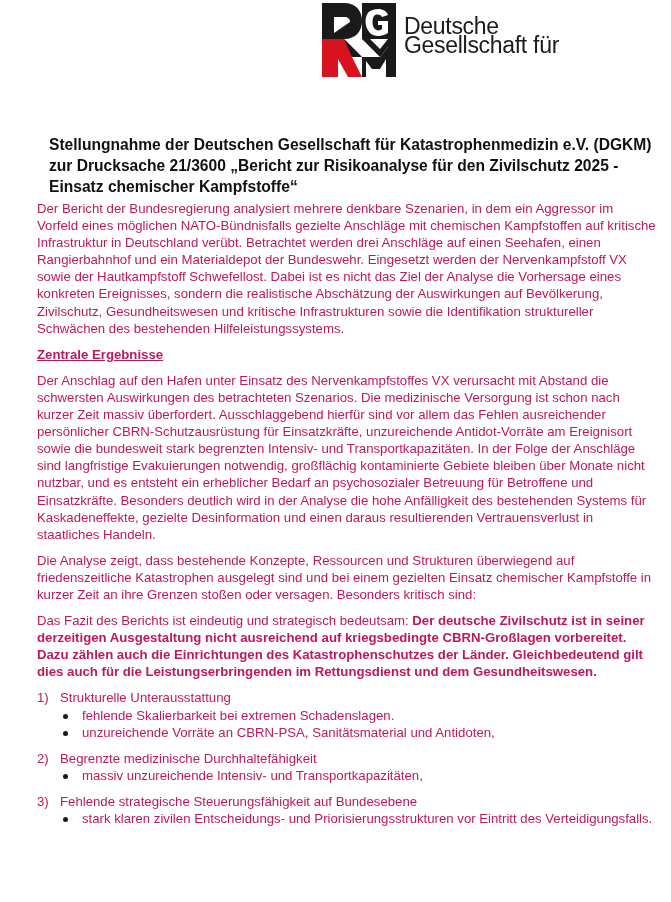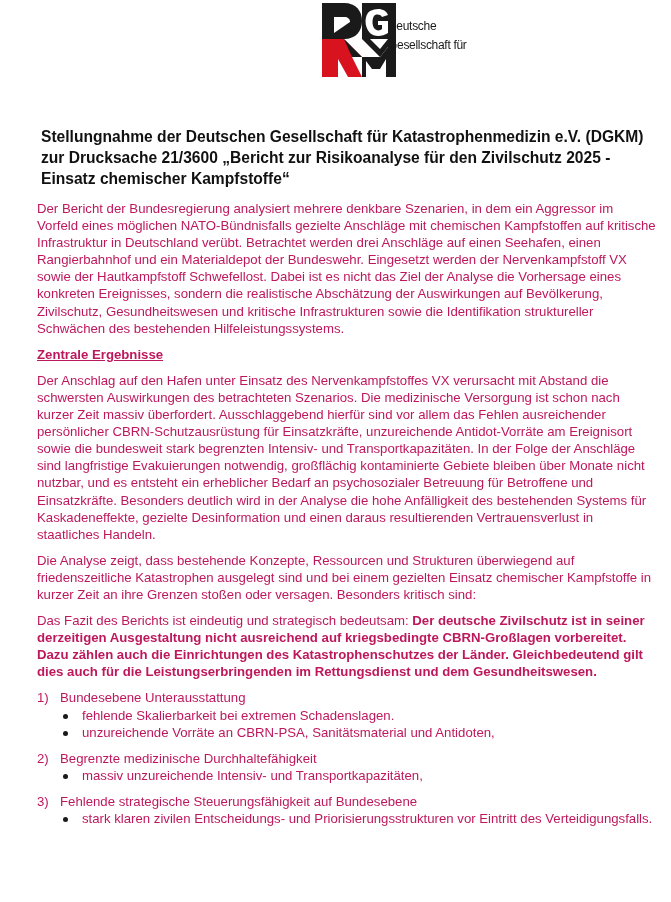--- a/index.html
+++ b/index.html
@@ -24,39 +24,39 @@
     }
     .logo-mark {
       position: absolute;
       left: 0;
       top: 0;
       width: 74px;
       height: 74px;
     }
     .logo-text {
       position: absolute;
-      left: 66px;
+      left: 82px;
       top: 14px;
-      font-size: 12px;
+      font-size: 23px;
       line-height: 19px;
       letter-spacing: -0.3px;
     }
     .logo-text .l1, .logo-text .l2 { color: #1a1a1a; display: block; }
     .logo-text .l3 { color: #d9121f; display: block; }
 
     .title {
       position: absolute;
       left: 37px;
       top: 122px;
       width: 620px;
       font-weight: bold;
       font-size: 15.6px;
       line-height: 21px;
       color: #111;
-      margin: 4px;
+      margin: 12px;
     }
 
     .content {
       position: absolute;
       left: 37px;
       top: 200px;
       width: 620px;
       font-size: 13.2px;
       line-height: 17.1px;
       color: #be185d;
@@ -149,21 +149,21 @@
 
   <p>Der Anschlag auf den Hafen unter Einsatz des Nervenkampfstoffes VX verursacht mit Abstand die schwersten Auswirkungen des betrachteten Szenarios. Die medizinische Versorgung ist schon nach kurzer Zeit massiv überfordert. Ausschlaggebend hierfür sind vor allem das Fehlen ausreichender persönlicher CBRN-Schutzausrüstung für Einsatzkräfte, unzureichende Antidot-Vorräte am Ereignisort sowie die bundesweit stark begrenzten Intensiv- und Transportkapazitäten. In der Folge der Anschläge sind langfristige Evakuierungen notwendig, großflächig kontaminierte Gebiete bleiben über Monate nicht nutzbar, und es entsteht ein erheblicher Bedarf an psychosozialer Betreuung für Betroffene und Einsatzkräfte. Besonders deutlich wird in der Analyse die hohe Anfälligkeit des bestehenden Systems für Kaskadeneffekte, gezielte Desinformation und einen daraus resultierenden Vertrauensverlust in staatliches Handeln.</p>
 
   <p>Die Analyse zeigt, dass bestehende Konzepte, Ressourcen und Strukturen überwiegend auf friedenszeitliche Katastrophen ausgelegt sind und bei einem gezielten Einsatz chemischer Kampfstoffe in kurzer Zeit an ihre Grenzen stoßen oder versagen. Besonders kritisch sind:</p>
 
   <p><span>Das Fazit des Berichts ist eindeutig und strategisch bedeutsam: </span><b>Der deutsche Zivilschutz ist in seiner derzeitigen Ausgestaltung nicht ausreichend auf kriegsbedingte CBRN-Großlagen vorbereitet. Dazu zählen auch die Einrichtungen des Katastrophenschutzes der Länder. Gleichbedeutend gilt dies auch für die Leistungserbringenden im Rettungsdienst und dem Gesundheitswesen.</b></p>
 
   <div class="numbered">
     <div class="num-row">
       <span class="num-label">1)</span>
-      <span>Bundesebene Unterausstattung</span>
+      <span>Strukturelle Unterausstattung</span>
     </div>
     <ul class="bullets">
       <li class="bullet-row">
         <span class="bullet-dot"></span>
         <span class="bullet-text">fehlende Skalierbarkeit bei extremen Schadenslagen.</span>
       </li>
       <li class="bullet-row">
         <span class="bullet-dot"></span>
         <span class="bullet-text">unzureichende Vorräte an CBRN-PSA, Sanitätsmaterial und Antidoten,</span>
       </li>

